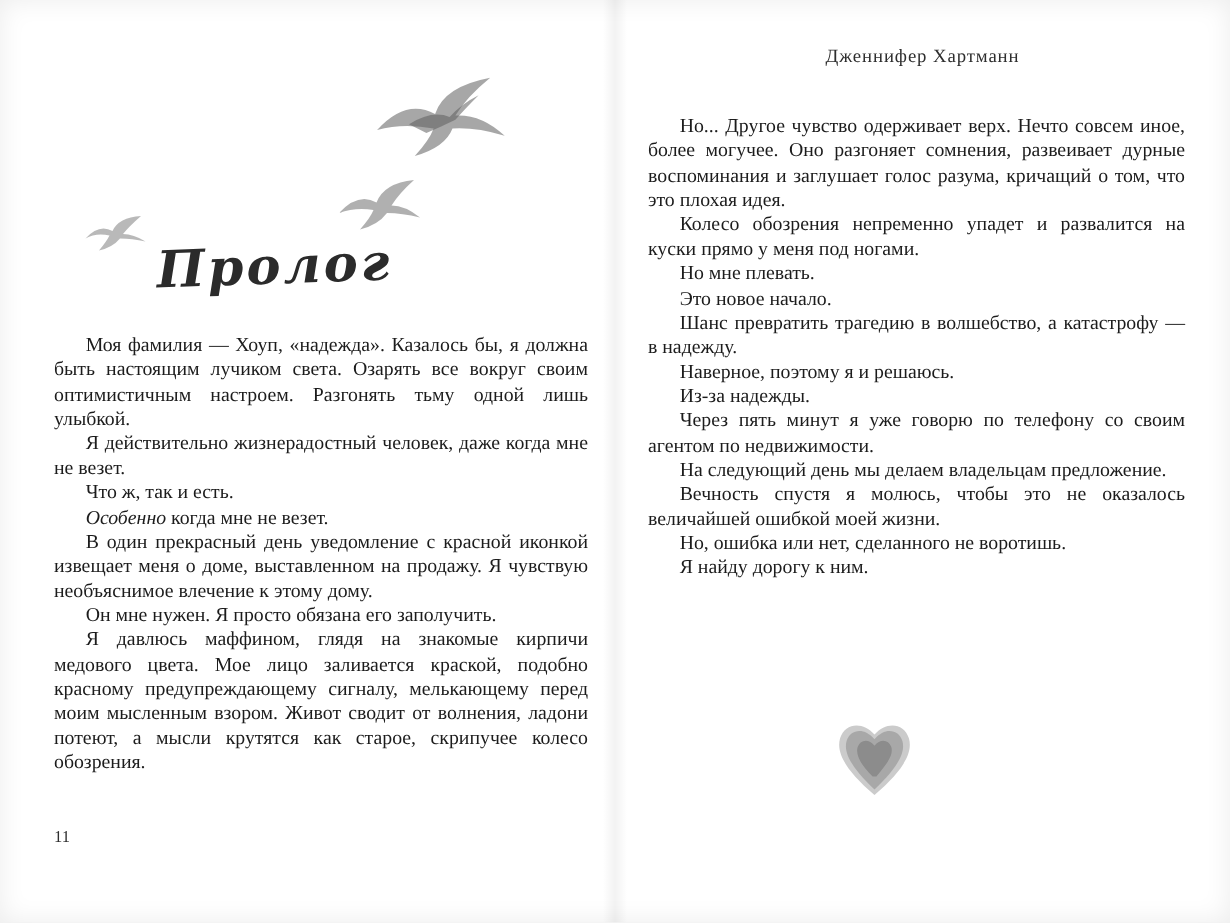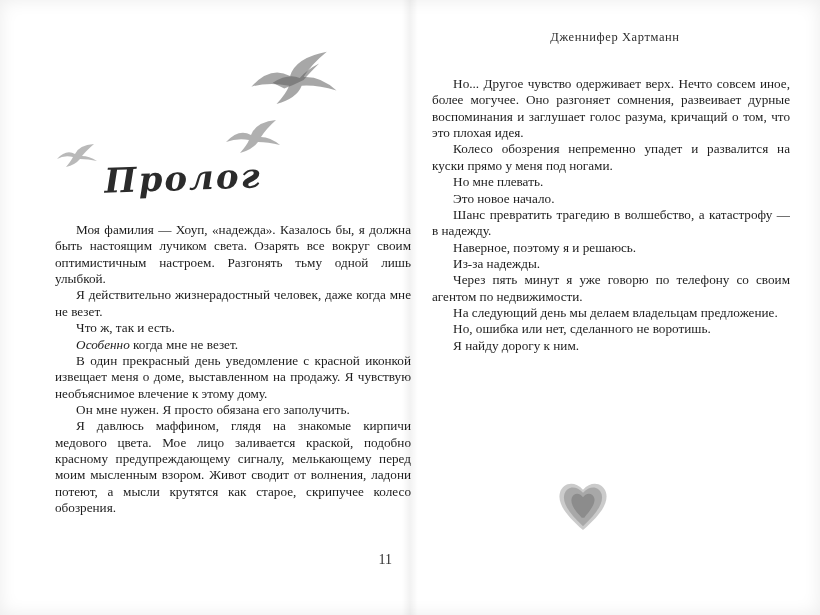--- a/index.html
+++ b/index.html
@@ -39,26 +39,26 @@
 
   .text-block {
     position: absolute;
     text-align: justify;
     font-size: 13.2px;
     line-height: 1.24;
   }
   .text-block p { text-indent: 1.6em; margin: 0; }
   .text-block em { font-style: italic; }
 
-  .left-text  { top: 222px; left: 36px;  right: 410px; width: 356px; margin-left: 19px; }
+  .left-text  { top: 222px; left: 36px;  right: 410px; width: 356px; }
   .right-text { top: 76px;  left: 432px; width: 358px; }
 
   .page-number {
     position: absolute; top: 552px; left: 36px; width: 356px;
-    text-align: right; font-size: 14px; color: #2e2e2e;
+    text-align: left; font-size: 11px; color: #2e2e2e;
   }
 
   .deco { position: absolute; pointer-events: none; }
   .bird-large  { left: 242px; top: 48px;  width: 100px; height: 58px; }
   .bird-medium { left: 222px; top: 118px; width: 62px;  height: 36px; }
   .bird-small  { left: 54px;  top: 142px; width: 46px;  height: 26px; }
   .heart-deco  { left: 552px; top: 474px; width: 62px;  height: 60px; }
   .deco svg { width: 100%; height: 100%; display: block; filter: blur(0.3px); }
 </style>
 </head>
@@ -108,20 +108,21 @@
   <div class="text-block right-text">
     <p>Но... Другое чувство одерживает верх. Нечто совсем иное, более могучее. Оно разгоняет сомнения, развеивает дурные воспоминания и заглушает голос разума, кричащий о том, что это плохая идея.</p>
     <p>Колесо обозрения непременно упадет и развалится на куски прямо у меня под ногами.</p>
     <p>Но мне плевать.</p>
     <p>Это новое начало.</p>
     <p>Шанс превратить трагедию в волшебство, а катастрофу — в надежду.</p>
     <p>Наверное, поэтому я и решаюсь.</p>
     <p>Из-за надежды.</p>
     <p>Через пять минут я уже говорю по телефону со своим агентом по недвижимости.</p>
     <p>На следующий день мы делаем владельцам предложение.</p>
+    <p>Вечность спустя я молюсь, чтобы это не оказалось величайшей ошибкой моей жизни.</p>
     <p>Но, ошибка или нет, сделанного не воротишь.</p>
     <p>Я найду дорогу к ним.</p>
   </div>
 
   <div class="deco heart-deco">
     <svg viewBox="0 0 100 96" xmlns="http://www.w3.org/2000/svg">
       <path d="M50,90 C22,66 8,46 13,29 C18,13 37,10 50,25 C63,10 82,13 87,29 C92,46 78,66 50,90 Z" fill="#a8a8a8" opacity="0.6"></path>
       <path d="M50,84 C28,63 16,46 20,32 C24,19 39,17 50,30 C61,17 76,19 80,32 C84,46 72,63 50,84 Z" fill="#8d8d8d" opacity="0.55"></path>
       <path d="M48,70 C36,58 29,47 32,38 C35,30 44,29 50,37 C56,29 65,30 68,38 C71,47 62,58 52,70 Z" fill="#6f6f6f" opacity="0.5"></path>
     </svg>

